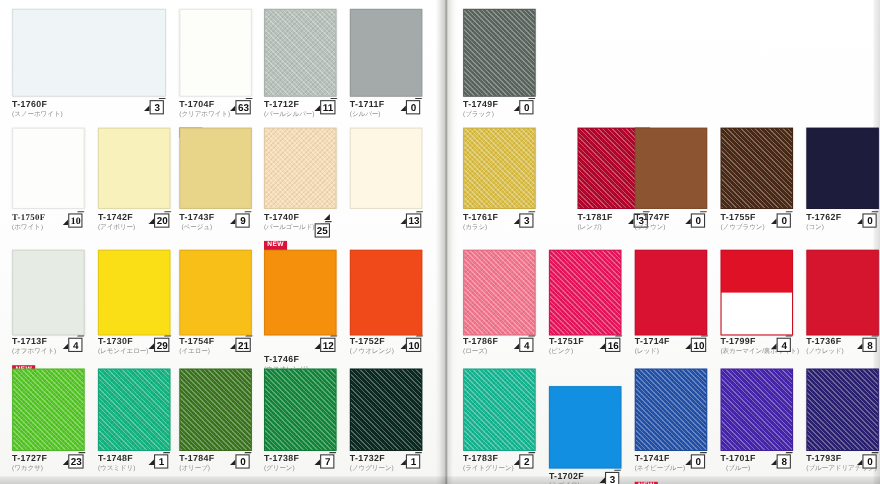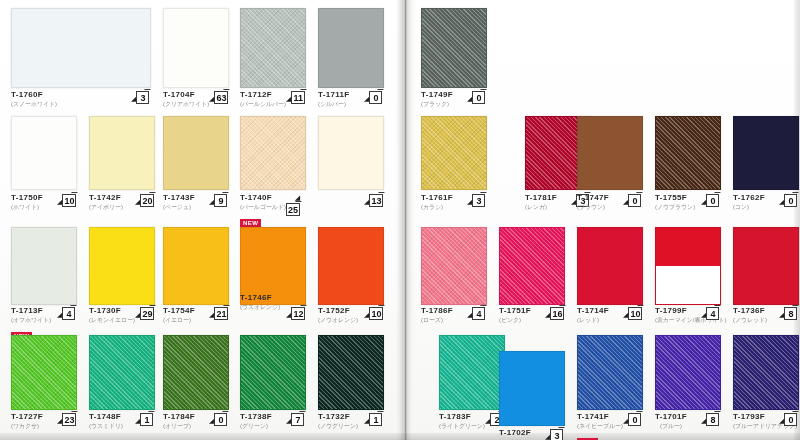--- a/index.html
+++ b/index.html
@@ -156,21 +156,21 @@
         <div class="chip" style="width: 66px; height: 80px; background: rgb(163, 170, 169);"></div>
         <div class="label" style="top: 82px;">
           <div class="code">T-1711F</div>
           <div class="jp">(シルバー)</div>
         </div>
         <div class="tag" style="left: 46px; top: 83px;">
           <span class="arrow">◢</span>
           <span class="box">0</span>
         </div>
       </div>
-      <div class="cell" style="left: 11px; top: 116px; width: 66px; height: 103px;">
+      <div class="cell" style="left: 11px; top: 116px; width: 66px; height: 103px; font-family: Liberation Serif, serif;">
         <div class="chip" style="width: 66px; height: 74px; background: rgb(253, 253, 251);"></div>
         <div class="label" style="top: 77px;">
           <div class="code">T-1750F</div>
           <div class="jp">(ホワイト)</div>
         </div>
         <div class="tag" style="left: 46px; top: 78px;">
           <span class="arrow">◢</span>
           <span class="box">10</span>
         </div>
       </div>
@@ -180,21 +180,21 @@
           <div class="code">T-1742F</div>
           <div class="jp">(アイボリー)</div>
         </div>
         <div class="tag" style="left: 46px; top: 78px;">
           <span class="arrow">◢</span>
           <span class="box">20</span>
         </div>
       </div>
       <div class="cell" style="left: 163px; top: 116px; width: 66px; height: 103px;">
         <div class="chip" style="width: 66px; height: 74px; background: rgb(232, 213, 138);"></div>
-        <div class="label" style="top: 77px;">
+        <div class="label" style="top: 77px; text-align: center;">
           <div class="code">T-1743F</div>
           <div class="jp">(ベージュ)</div>
         </div>
         <div class="tag" style="left: 46px; top: 78px;">
           <span class="arrow">◢</span>
           <span class="box">9</span>
         </div>
       </div>
       <div class="cell" style="left: 240px; top: 116px; width: 66px; height: 103px;">
         <div class="chip tex" style="width: 66px; height: 74px; background: rgb(247, 221, 181);"></div>
@@ -244,21 +244,21 @@
           <div class="code">T-1754F</div>
           <div class="jp">(イエロー)</div>
         </div>
         <div class="tag" style="left: 46px; top: 80px;">
           <span class="arrow">◢</span>
           <span class="box">21</span>
         </div>
       </div>
       <div class="cell" style="left: 240px; top: 227px; width: 66px; height: 105px;">
         <div class="chip" style="width: 66px; height: 78px; background: rgb(244, 144, 12);"></div>
-        <div class="label" style="top: 66px;">
+        <div class="label" style="top: 95px;">
           <div class="code">T-1746F</div>
           <div class="jp">(ウスオレンジ)</div>
         </div>
         <div class="tag" style="left: 46px; top: 80px;">
           <span class="arrow">◢</span>
           <span class="box">12</span>
         </div>
       </div>
       <div class="cell" style="left: 318px; top: 227px; width: 66px; height: 105px;">
         <div class="chip" style="width: 66px; height: 78px; background: rgb(240, 74, 27);"></div>
@@ -442,21 +442,21 @@
         <div class="chip" style="width: 66px; height: 78px; background: rgb(213, 20, 46);"></div>
         <div class="label" style="top: 79px;">
           <div class="code">T-1736F</div>
           <div class="jp">(ノウレッド)</div>
         </div>
         <div class="tag" style="left: 46px; top: 80px;">
           <span class="arrow">◢</span>
           <span class="box">8</span>
         </div>
       </div>
-      <div class="cell" style="left: 421px; top: 335px; width: 66px; height: 103px; margin-left: 18px;">
+      <div class="cell" style="left: 421px; top: 335px; width: 66px; height: 103px;">
         <div class="chip tex" style="width: 66px; height: 75px; background: rgb(24, 183, 147);"></div>
         <div class="label" style="top: 77px;">
           <div class="code">T-1783F</div>
           <div class="jp">(ライトグリーン)</div>
         </div>
         <div class="tag" style="left: 46px; top: 78px;">
           <span class="arrow">◢</span>
           <span class="box">2</span>
         </div>
       </div>

